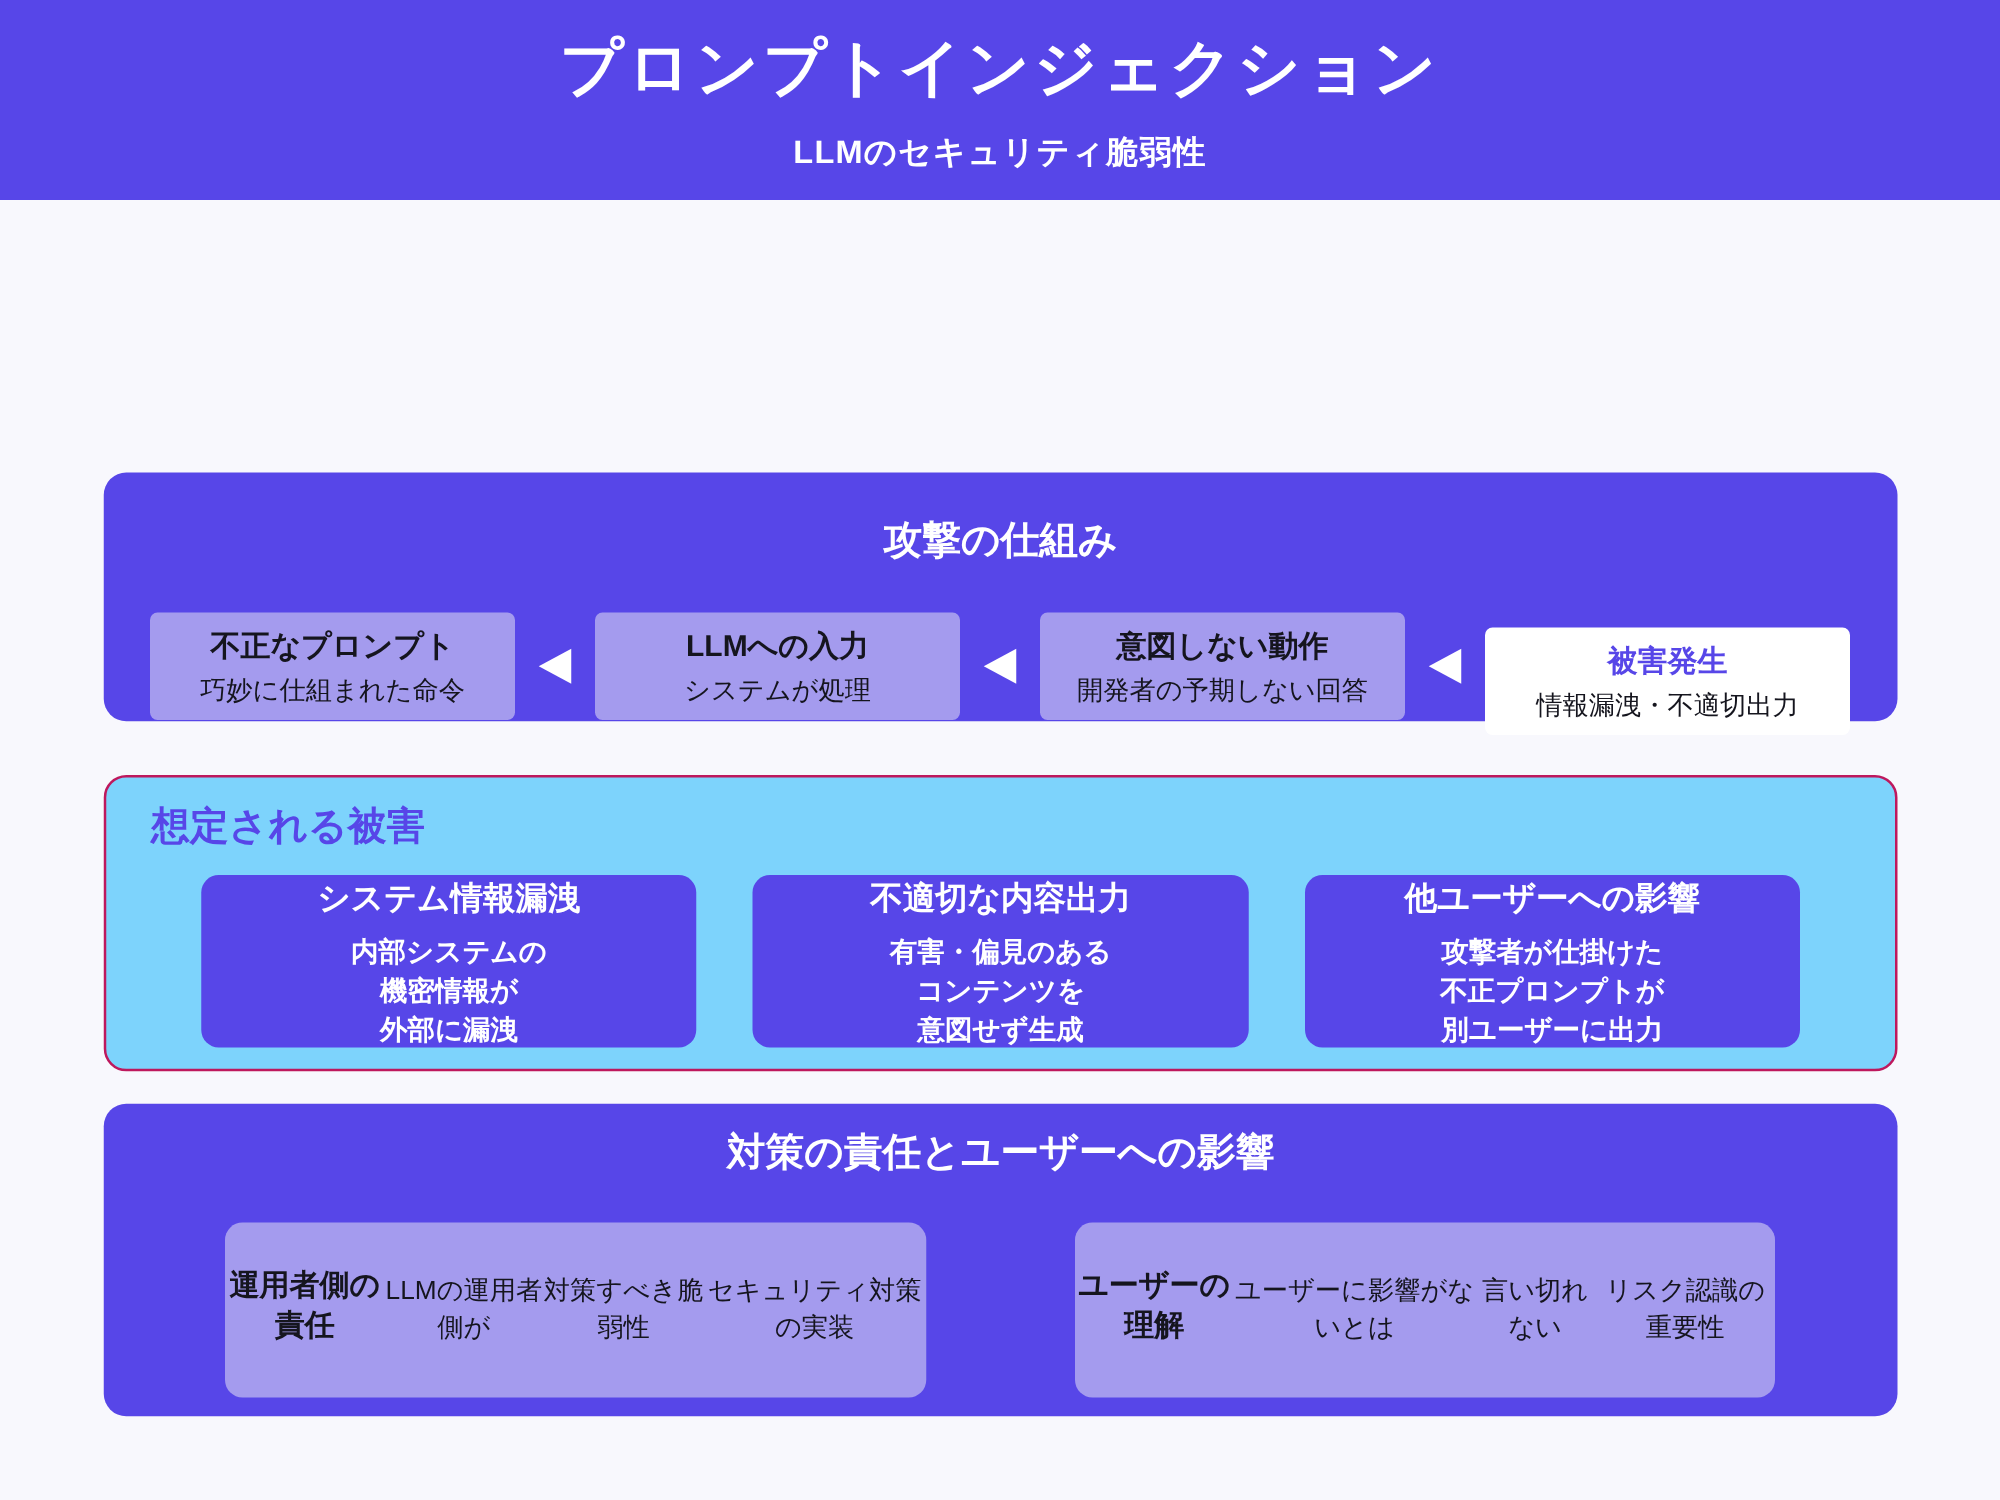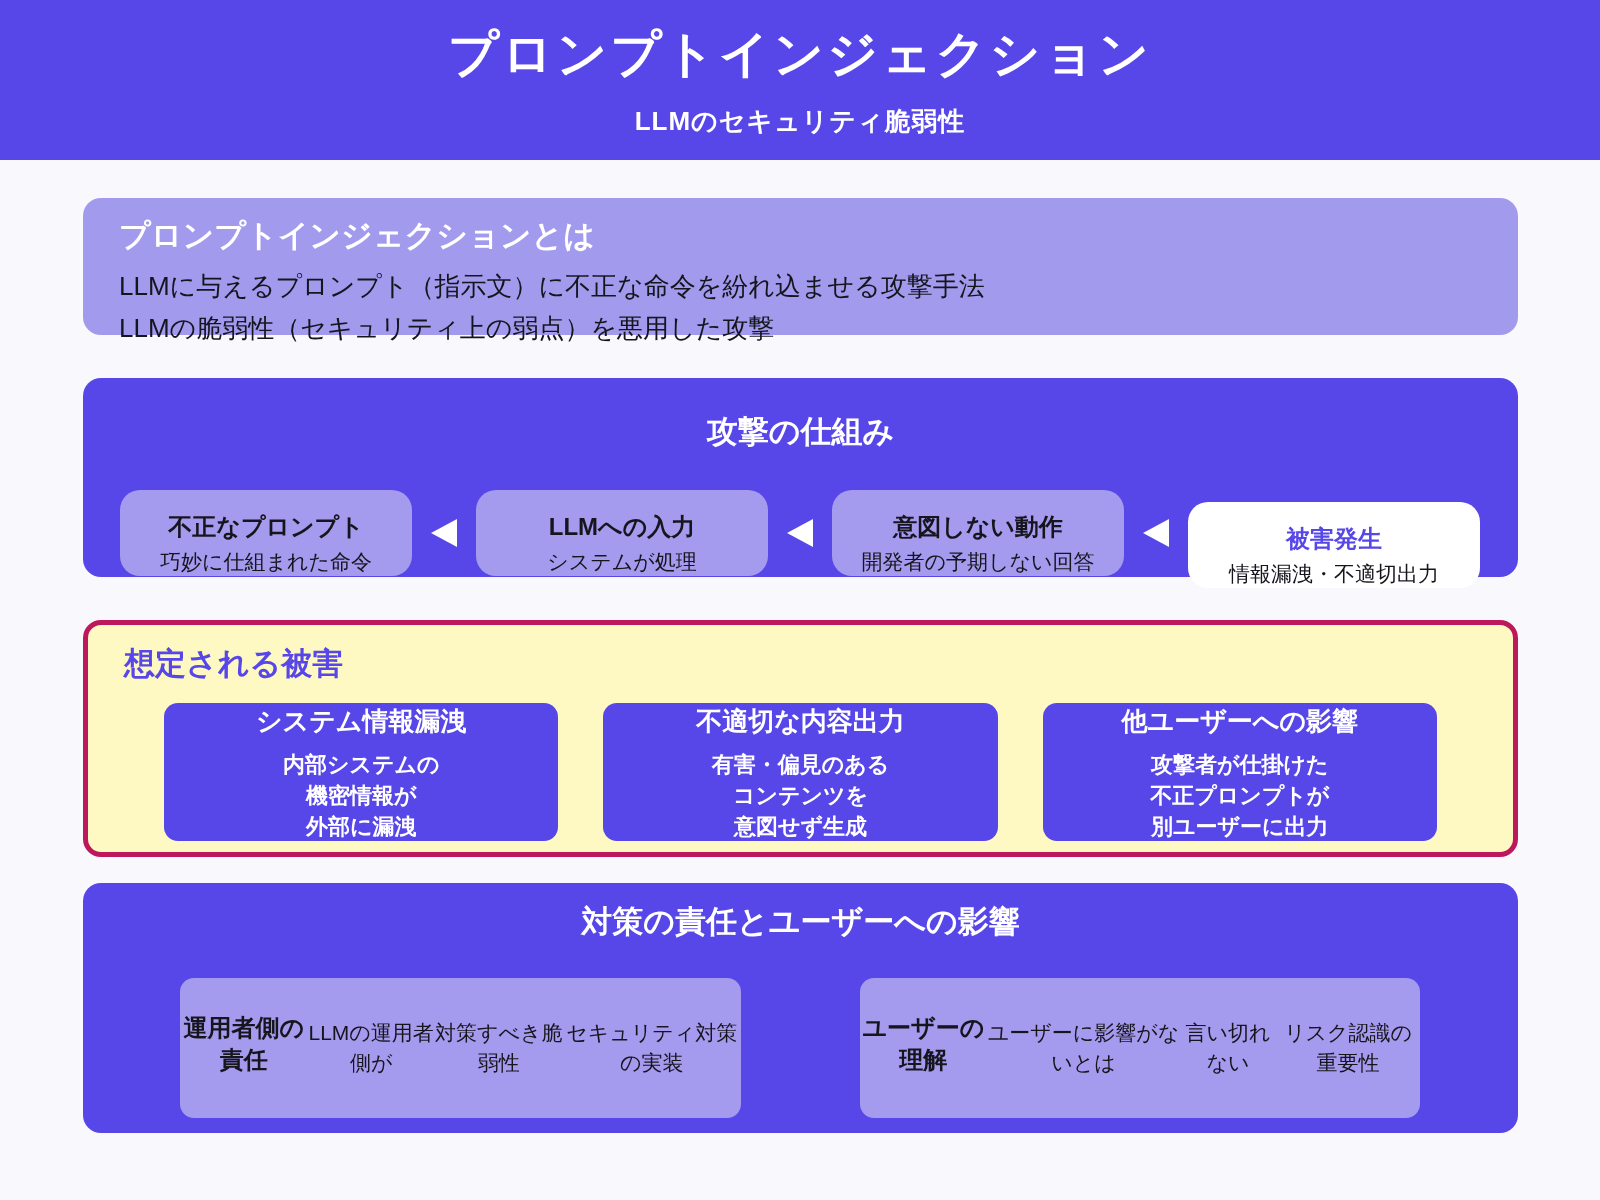--- a/index.html
+++ b/index.html
@@ -50,23 +50,23 @@
   }
   .mechanism-title { text-align: center; color: #ffffff; font-size: 31px; font-weight: 800; }
   .flow-row {
     margin: 25px 38px 0 37px;
     display: flex; align-items: center;
   }
   .flow-step {
     flex: 1 1 0;
     height: 86px;
     background: #a49bee;
-    border-radius: 20px;
+    border-radius: 6px;
     display: flex; flex-direction: column;
-    align-items: center; justify-content: flex-end;
+    align-items: center; justify-content: center;
     gap: 5px;
     text-align: center;
   }
   .flow-step.highlight { background: #ffffff; margin-top: 24px; }
   .flow-step-title { font-size: 24px; font-weight: 800; color: #15151e; }
   .flow-step.highlight .flow-step-title { color: #5746e8; }
   .flow-step-desc { font-size: 21px; color: #15151e; }
   .flow-arrow-zone {
     flex: 0 0 64px;
     display: flex; align-items: center; justify-content: center;
@@ -74,22 +74,22 @@
   .arrow-left {
     width: 0; height: 0;
     border-top: 14px solid transparent;
     border-bottom: 14px solid transparent;
     border-right: 26px solid #ffffff;
   }
 
   
   .damages {
     top: 620px; height: 237px;
-    background: #fef9c3;
-    border: 5px solid #be185d;
+    background: #7dd3fc;
+    border: 2px solid #be185d;
     padding: 18px 0 0 0;
   }
   .damages-title { font-size: 31px; font-weight: 800; color: #5746e8; margin-left: 36px; }
   .damage-cards {
     display: flex; gap: 45px;
     margin: 18px 76px 0 76px;
     border-radius: 15px;
   }
   .damage-card {
     flex: 1 1 0;
@@ -132,25 +132,20 @@
 </head>
 <body>
 
 <div class="page">
 
   <div class="header">
     <div class="header-title">プロンプトインジェクション</div>
     <div class="header-subtitle">LLMのセキュリティ脆弱性</div>
   </div>
 
-  <div class="section definition">
-    <div class="definition-title">プロンプトインジェクションとは</div>
-    <div class="definition-line">LLMに与えるプロンプト（指示文）に不正な命令を紛れ込ませる攻撃手法</div>
-    <div class="definition-line">LLMの脆弱性（セキュリティ上の弱点）を悪用した攻撃</div>
-  </div>
 
   <div class="section mechanism">
     <div class="mechanism-title">攻撃の仕組み</div>
     <div class="flow-row">
 
       <div class="flow-step">
         <div class="flow-step-title">不正なプロンプト</div>
         <div class="flow-step-desc">巧妙に仕組まれた命令</div>
       </div>
 

